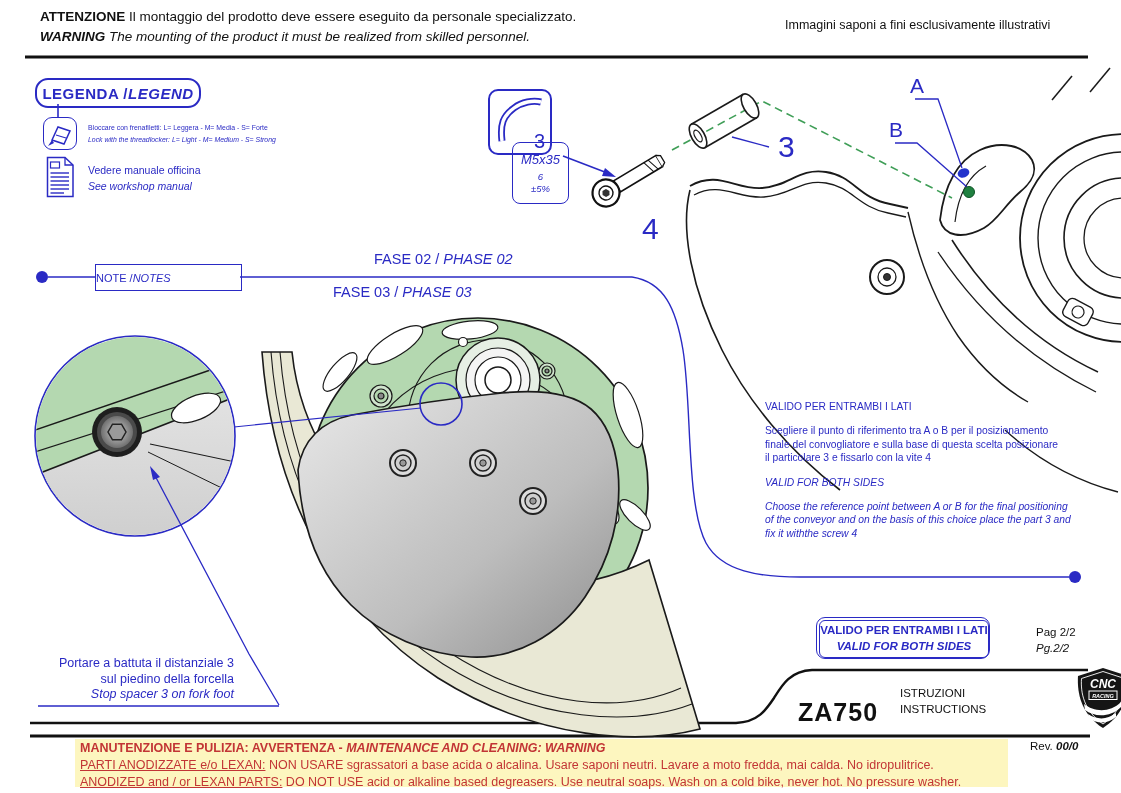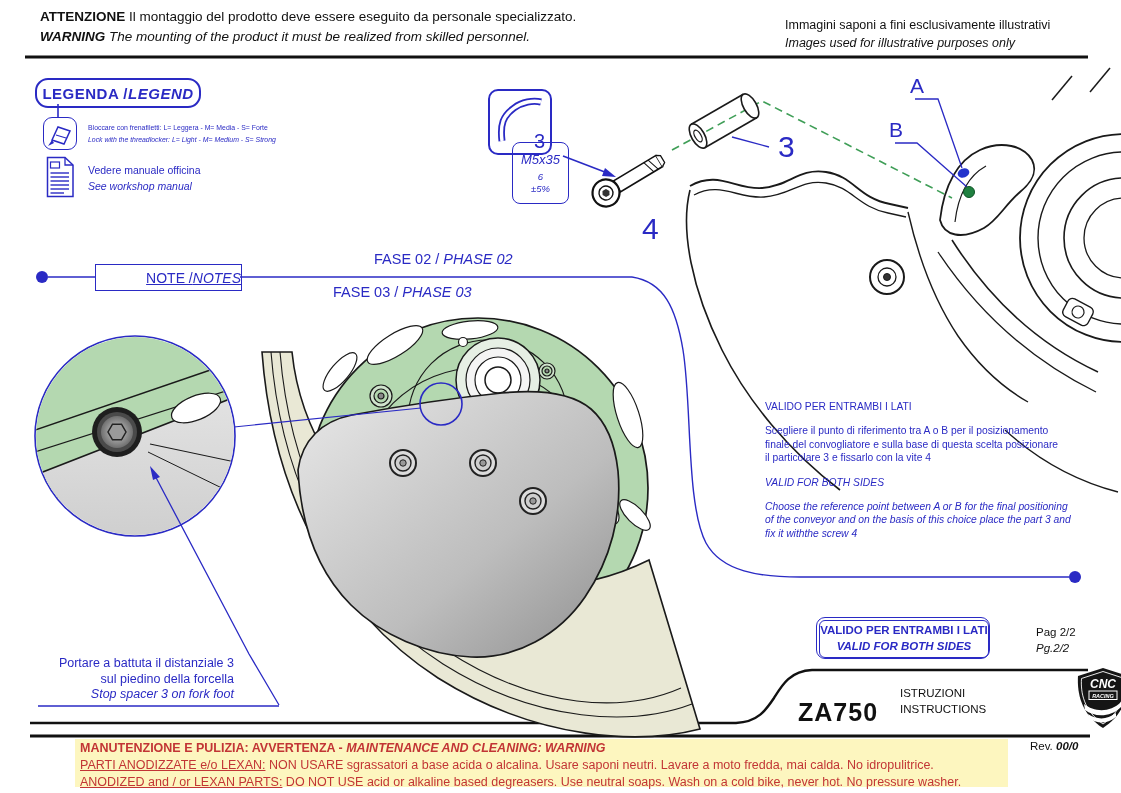--- a/index.html
+++ b/index.html
@@ -29,21 +29,21 @@
   .legend-t2{left:88px;top:162px;font-size:10.5px;line-height:1.55;}
   .tool-box1{left:488px;top:89px;width:60px;height:62px;border:2px solid var(--annotation-blue);border-radius:10px;}
   .tool-size{position:absolute;right:5px;bottom:0px;font-size:20px;color:var(--annotation-blue);}
   .tool-box2{left:512px;top:142px;width:55px;height:60px;border:1.6px solid var(--annotation-blue);border-radius:8px;
       display:flex;flex-direction:column;align-items:center;justify-content:center;color:var(--annotation-blue);}
   .spec{font-size:13px;font-style:italic;margin-bottom:4px;}
   .torq{font-size:9.5px;font-style:italic;line-height:1.25;}
   .part-num{font-size:30px;color:var(--annotation-blue);}
   .ref-letter{font-size:21px;color:var(--annotation-blue);}
   .note-box{left:95px;top:264px;width:145px;height:25px;border:1.6px solid var(--annotation-blue);
-      display:flex;align-items:center;justify-content:flex-end;font-size:14px;color:var(--annotation-blue);text-decoration:underline;}
+      display:flex;align-items:center;justify-content:flex-start;font-size:11px;color:var(--annotation-blue);}
   .fase{font-size:14.5px;color:var(--annotation-blue);}
   .side-note{left:765px;top:400px;width:360px;font-size:10.3px;line-height:1.3;color:var(--annotation-blue);}
   .side-note > div{margin-bottom:11px;}
   .spacer-note{left:38px;top:656px;width:196px;text-align:right;font-size:12.5px;line-height:1.25;color:var(--annotation-blue);}
   .valid-box{left:816px;top:617px;width:174px;height:42px;border:1.6px solid var(--annotation-blue);
       border-radius:9px;padding:2px;box-sizing:border-box;}
   .valid-inner{width:100%;height:100%;border:1.6px solid var(--annotation-blue);border-radius:6px;
       display:flex;flex-direction:column;align-items:center;justify-content:center;
       font-size:11.5px;font-weight:bold;color:var(--annotation-blue);line-height:1.35;}
   .pagenum{left:1036px;top:625px;font-size:11.5px;line-height:1.35;}
@@ -259,21 +259,20 @@
       <circle cx="1075" cy="577" r="6" fill="var(--annotation-blue,#2a2ac4)" stroke="none"></circle>
     </g>
   </svg>
 
   <div class="abs hdr-left">
     <div><span class="b">ATTENZIONE</span><span> Il montaggio del prodotto deve essere eseguito da personale specializzato.</span></div>
     <div><span class="b i">WARNING</span><span class="i"> The mounting of the product it must be realized from skilled personnel.</span></div>
   </div>
   <div class="abs hdr-right">
     <div>Immagini saponi a fini esclusivamente illustrativi</div>
-    <div class="i">Images used for illustrative purposes only</div>
   </div>
 
   <div class="abs legend-box blue">
     <span>LEGENDA / </span>
       <span class="i">LEGEND</span>
   </div>
   <div class="abs icon-box">
     <svg width="32" height="31" viewBox="0 0 32 31">
       <path d="M8,22 L14,9 L26,13 L20,26 Z" fill="none" stroke="var(--annotation-blue,#2a2ac4)" stroke-width="1.5"></path>
       <polygon points="8,22 4,28 10,25" fill="var(--annotation-blue,#2a2ac4)"></polygon>

